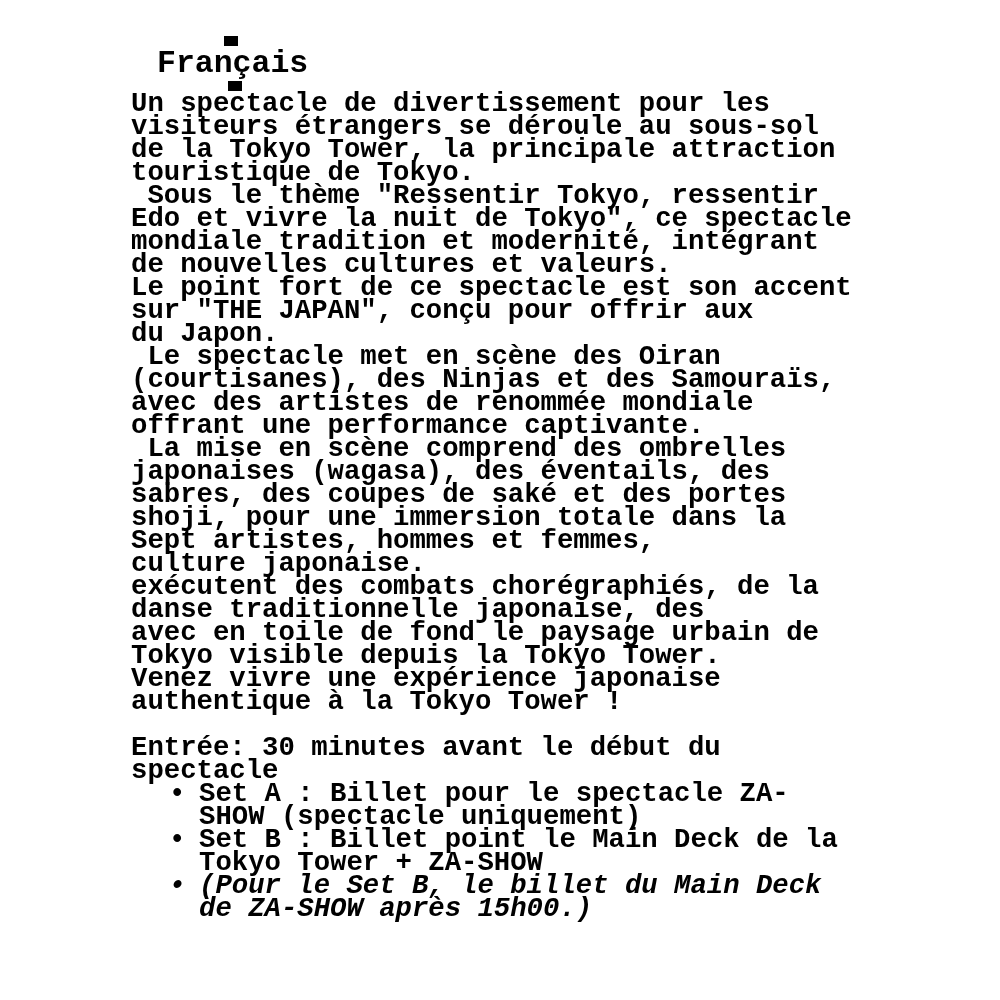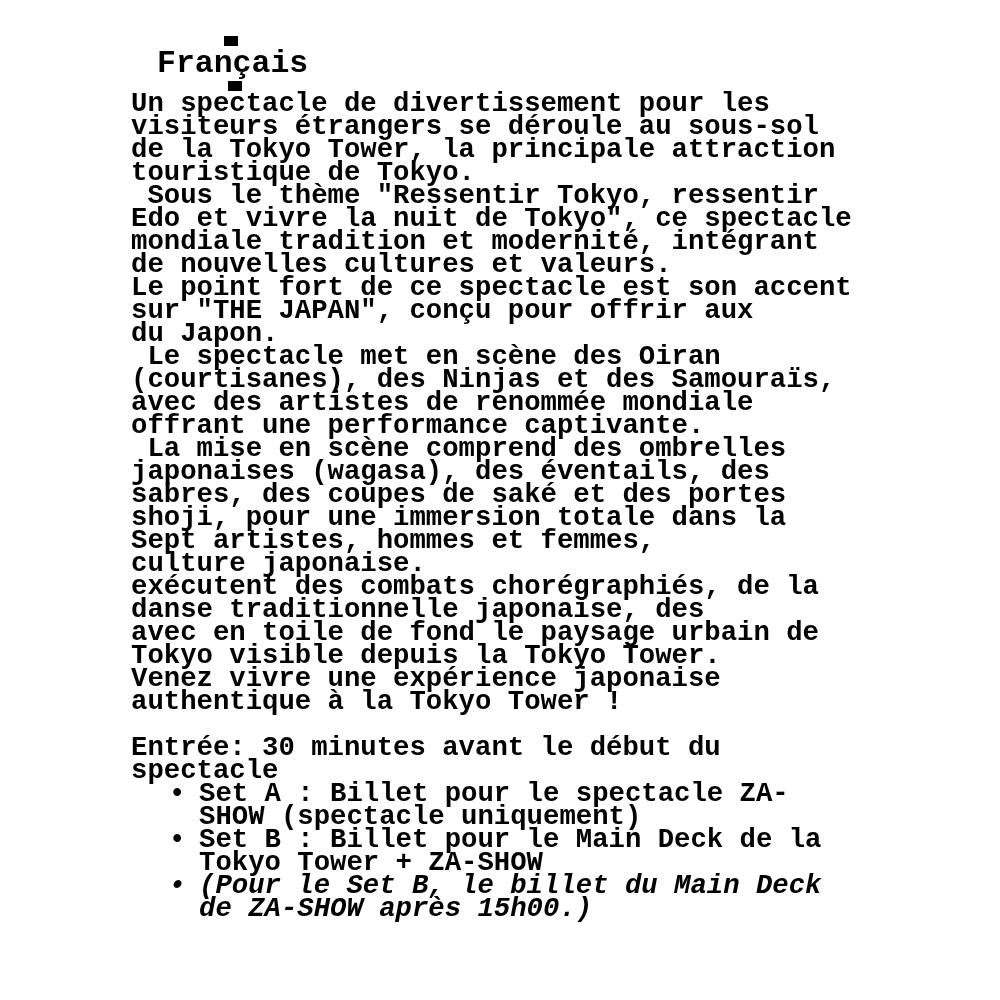--- a/index.html
+++ b/index.html
@@ -113,19 +113,19 @@
       <div class="line">danse traditionnelle japonaise, des</div>
       <div class="line">avec en toile de fond le paysage urbain de</div>
       <div class="line">Tokyo visible depuis la Tokyo Tower.</div>
       <div class="line">Venez vivre une expérience japonaise</div>
       <div class="line">authentique à la Tokyo Tower !</div>
       <div class="line"></div>
       <div class="line">Entrée: 30 minutes avant le début du</div>
       <div class="line">spectacle</div>
       <div class="line bullet-line"><span class="dot">•</span><span>Set A : Billet pour le spectacle ZA-</span></div>
       <div class="line bullet-line">SHOW (spectacle uniquement)</div>
-      <div class="line bullet-line"><span class="dot">•</span><span>Set B : Billet pour le Main Deck de la</span></div>
+      <div class="line bullet-line"><span class="dot">•</span><span>Set B : Billet point le Main Deck de la</span></div>
       <div class="line bullet-line">Tokyo Tower + ZA-SHOW</div>
       <div class="line bullet-line italic"><span class="dot">•</span><span>(Pour le Set B, le billet du Main Deck</span></div>
       <div class="line bullet-line italic">de ZA-SHOW après 15h00.)</div>
     </div>
 
 </div>
 
 </body></html>

